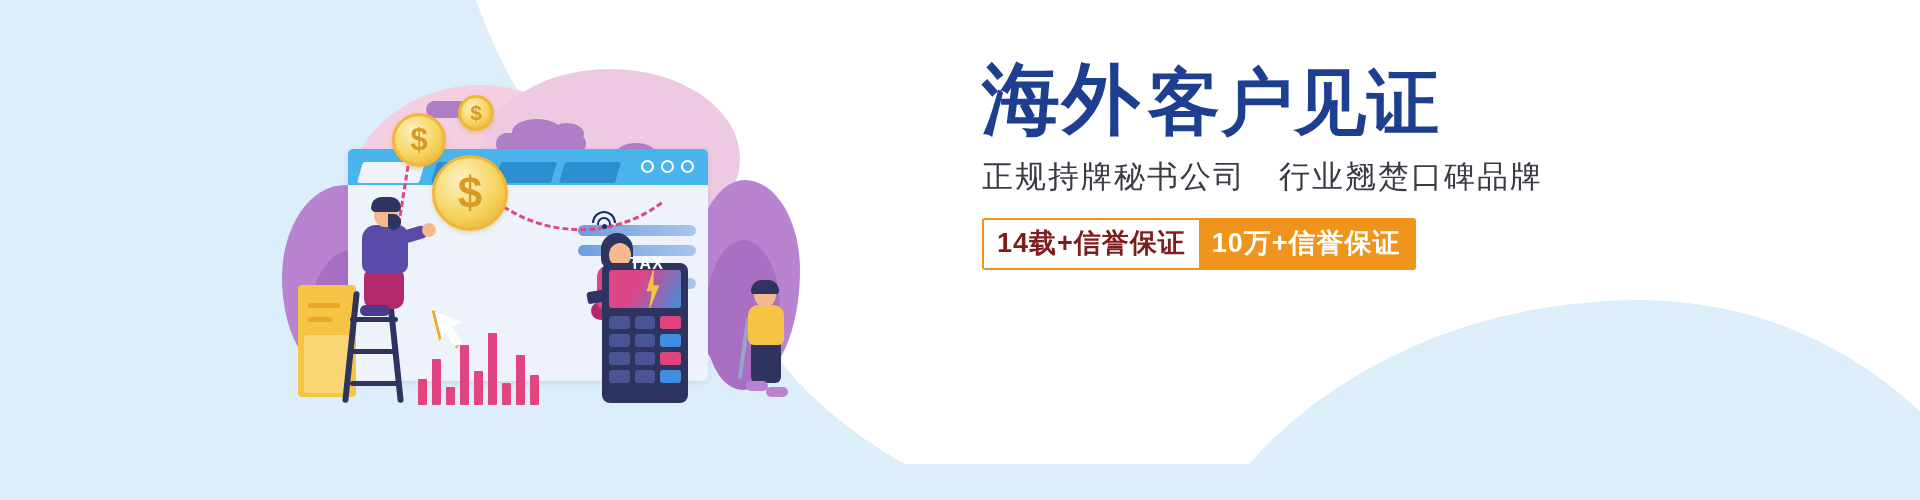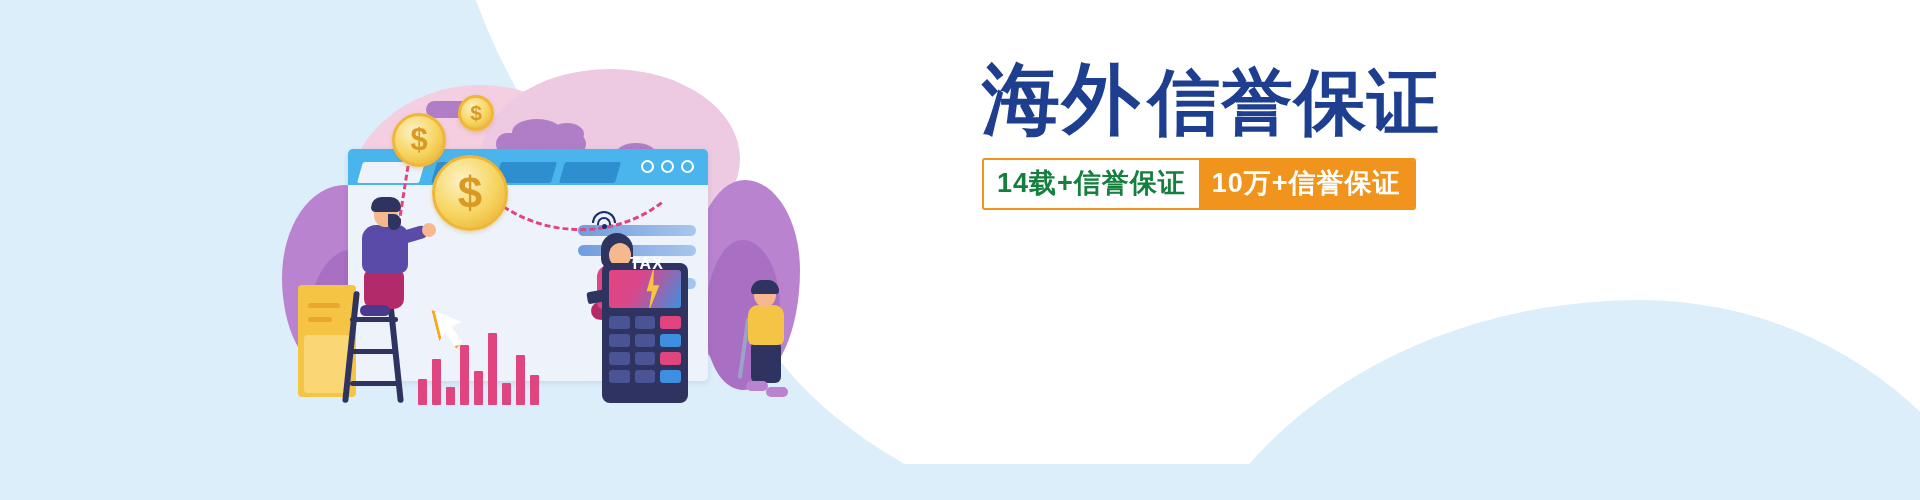--- a/index.html
+++ b/index.html
@@ -292,21 +292,21 @@
     border-radius:3px;
     overflow:hidden;
   }
   .badge {
     padding:5px 13px 7px;
     font-size:27px; font-weight:bold;
     letter-spacing:1px;
     font-family:"Liberation Sans","DejaVu Sans",sans-serif;
     white-space:nowrap;
   }
-  .badge.light { background:#ffffff; color:#15803d; }
+  .badge.light { background:#ffffff; color:#7f1d1d; }
   .badge.solid { background:#f0941e; color:#ffffff; }
 </style>
 </head>
 <body>
 
 <div class="banner">
 
   <div class="bg-blue-left-top"></div>
   <div class="bg-white-wave"></div>
   <div class="bg-white-wave2"></div>
@@ -437,23 +437,24 @@
       <div class="hair"></div>
       <div class="shoe1"></div>
       <div class="shoe2"></div>
     </div>
 
   </div>
 
   <div class="textblock">
     <div class="headline">
       <span class="part-a">海外</span>
-      <span class="part-b">信誉保证</span>
-    </div>
-
+      <span class="part-b">客户见证</span>
+    </div>
+
+    <div class="subtitle">正规持牌秘书公司　行业翘楚口碑品牌</div>
 
     <div class="badges">
       <div class="badge light">14载+信誉保证</div>
       <div class="badge solid">10万+信誉保证</div>
     </div>
   </div>
 
 </div>
 
 </body></html>

